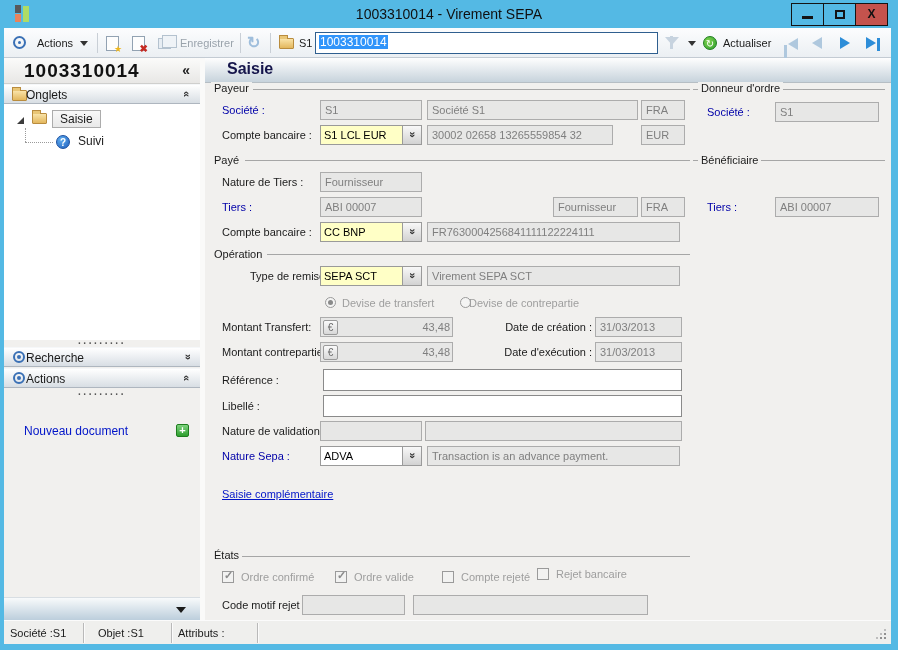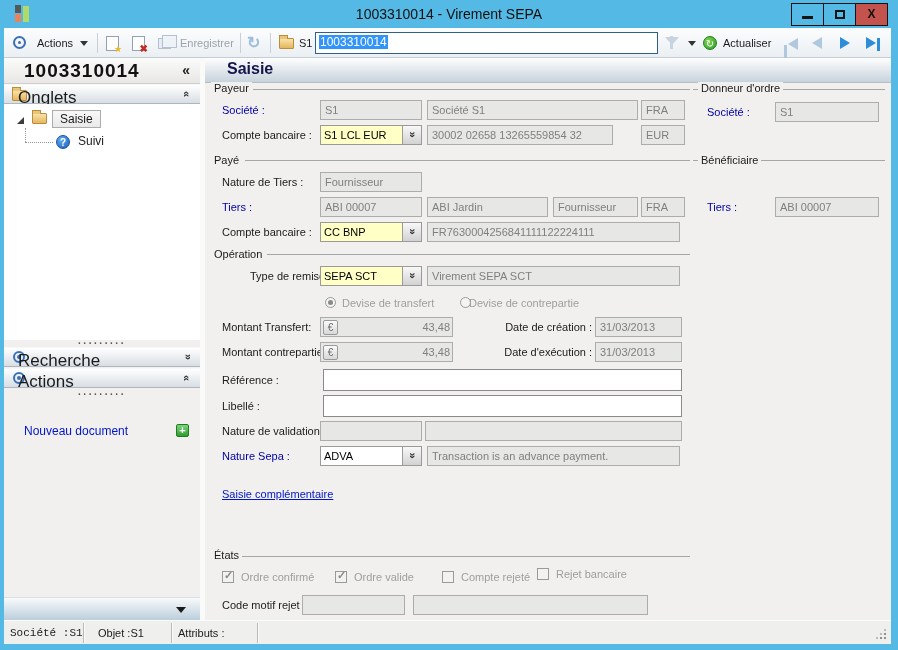--- a/index.html
+++ b/index.html
@@ -49,21 +49,21 @@
   .tri-dis.tri-l { border-right-color:#AFC8DE; }
   .navbar2 { position:absolute; top:8px; width:3px; height:13px; background:#2D8DD8; }
   .navbar2.dis { background:#AFC8DE; }
 
   
   .sidebar { position:absolute; left:4px; top:58px; width:196px; height:562px; background:#F1F0EE; }
   .side-header { position:absolute; left:0; top:0; width:196px; height:26px; background:linear-gradient(#FBFBFA,#E8E7E5); border-bottom:1px solid #CFCFCD; }
   .side-id { position:absolute; left:20px; top:2px; font-size:19px; font-weight:bold; color:#111; letter-spacing:1px; }
   .side-collapse { position:absolute; right:10px; top:4px; font-size:14px; font-weight:bold; color:#222; cursor:pointer; }
   .panel-h { position:absolute; left:0; width:196px; height:20px; background:linear-gradient(#FFFFFF,#D8DEE4); border-top:1px solid #F5F7F9; border-bottom:1px solid #AEB6BF; cursor:pointer; }
-  .panel-h .plabel { position:absolute; left:14px; top:3px; font-size:17px; color:#1b1b1b; }
+  .panel-h .plabel { position:absolute; left:22px; top:3px; font-size:12px; color:#1b1b1b; }
   .chev { position:absolute; right:10px; top:3px; font-size:11px; font-weight:bold; color:#333; }
   .chev::after { content:"«"; display:inline-block; }
   .chev.up::after { transform:rotate(90deg); }
   .chev.down::after { transform:rotate(-90deg); }
   .tree { position:absolute; left:0; top:46px; width:196px; height:236px; background:#fff; }
   .expander { position:absolute; left:13px; top:13px; width:0; height:0; border-left:7px solid transparent; border-bottom:7px solid #3c3c3c; }
   .tree-folder { position:absolute; left:28px; top:9px; }
   .tree-sel { position:absolute; left:48px; top:6px; padding:1px 7px; border:1px solid #ACACAC; background:linear-gradient(#F8F8F8,#E9E9E9); font-size:12px; cursor:pointer; }
   .tree-connector { position:absolute; left:21px; top:38px; width:28px; border-top:1px dotted #9a9a9a; }
   .tree-connector-v { position:absolute; left:21px; top:24px; height:14px; border-left:1px dotted #9a9a9a; }
@@ -237,21 +237,20 @@
     <div class="glabel" style="left:493px; top:24px;">Donneur d'ordre</div>
     <div class="lbl blue" style="left:502px; top:48px;">Société :</div>
     <div class="ro" style="left:570px; top:44px; width:104px;">S1</div>
 
     <div class="gline" style="left:40px; top:102px; width:445px;"></div>
     <div class="glabel" style="left:6px; top:96px;">Payé</div>
     <div class="lbl" style="left:17px; top:118px;">Nature de Tiers :</div>
     <div class="ro" style="left:115px; top:114px; width:102px;">Fournisseur</div>
     <div class="lbl blue" style="left:17px; top:143px;">Tiers :</div>
     <div class="ro" style="left:115px; top:139px; width:102px;">ABI 00007</div>
-    <div class="ro" style="left:222px; top:139px; width:121px;">ABI Jardin</div>
     <div class="ro" style="left:348px; top:139px; width:85px;">Fournisseur</div>
     <div class="ro" style="left:436px; top:139px; width:44px;">FRA</div>
     <div class="lbl" style="left:17px; top:168px;">Compte bancaire :</div>
     <div class="combo" style="left:115px; top:164px; width:102px;">
       <div class="ctext">CC BNP</div>
       <div class="cbtn"></div>
     </div>
     <div class="ro" style="left:222px; top:164px; width:253px;">FR7630004256841111122224111</div>
 
     <div class="gline" style="left:488px; top:102px; width:192px;"></div>
@@ -310,19 +309,19 @@
     <div class="cb" style="left:237px; top:513px;"></div>
     <div class="lbl dis" style="left:256px; top:513px;">Compte rejeté</div>
     <div class="cb" style="left:332px; top:510px;"></div>
     <div class="lbl dis" style="left:351px; top:510px;">Rejet bancaire</div>
     <div class="lbl" style="left:17px; top:541px;">Code motif rejet :</div>
     <div class="ro" style="left:97px; top:537px; width:103px;"></div>
     <div class="ro" style="left:208px; top:537px; width:235px;"></div>
   </div>
 
   <div class="statusbar">
-    <div class="scell" style="left:0; width:80px;font-family:Liberation Mono, monospace;">Société :S1</div>
+    <div class="scell" style="left:0; width:80px;">Société :S1</div>
     <div class="scell" style="left:88px; width:80px;">Objet :S1</div>
     <div class="scell" style="left:168px; width:86px;">Attributs :</div>
     <div class="grip"></div>
   </div>
 
 </div>
 
 </body></html>

